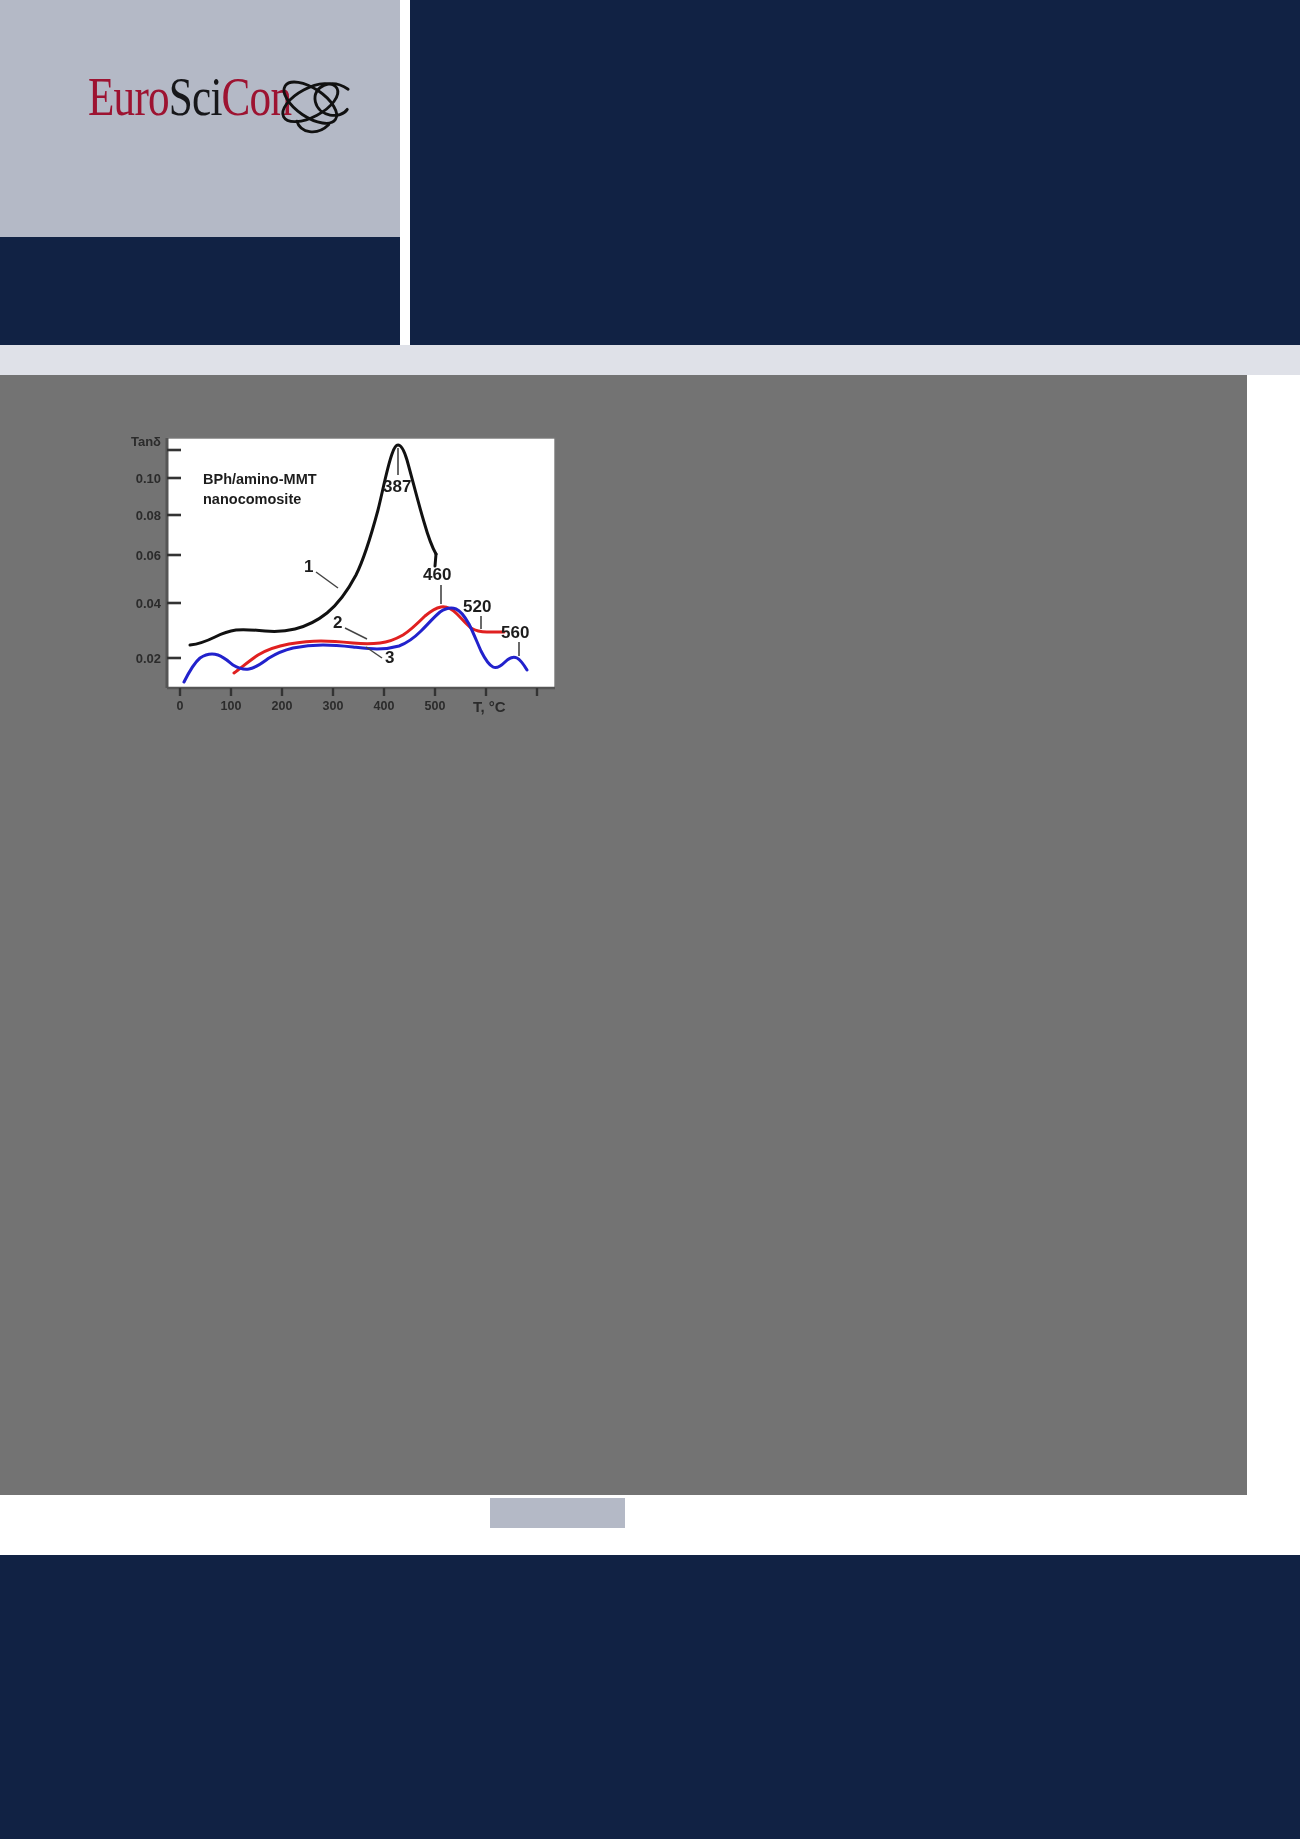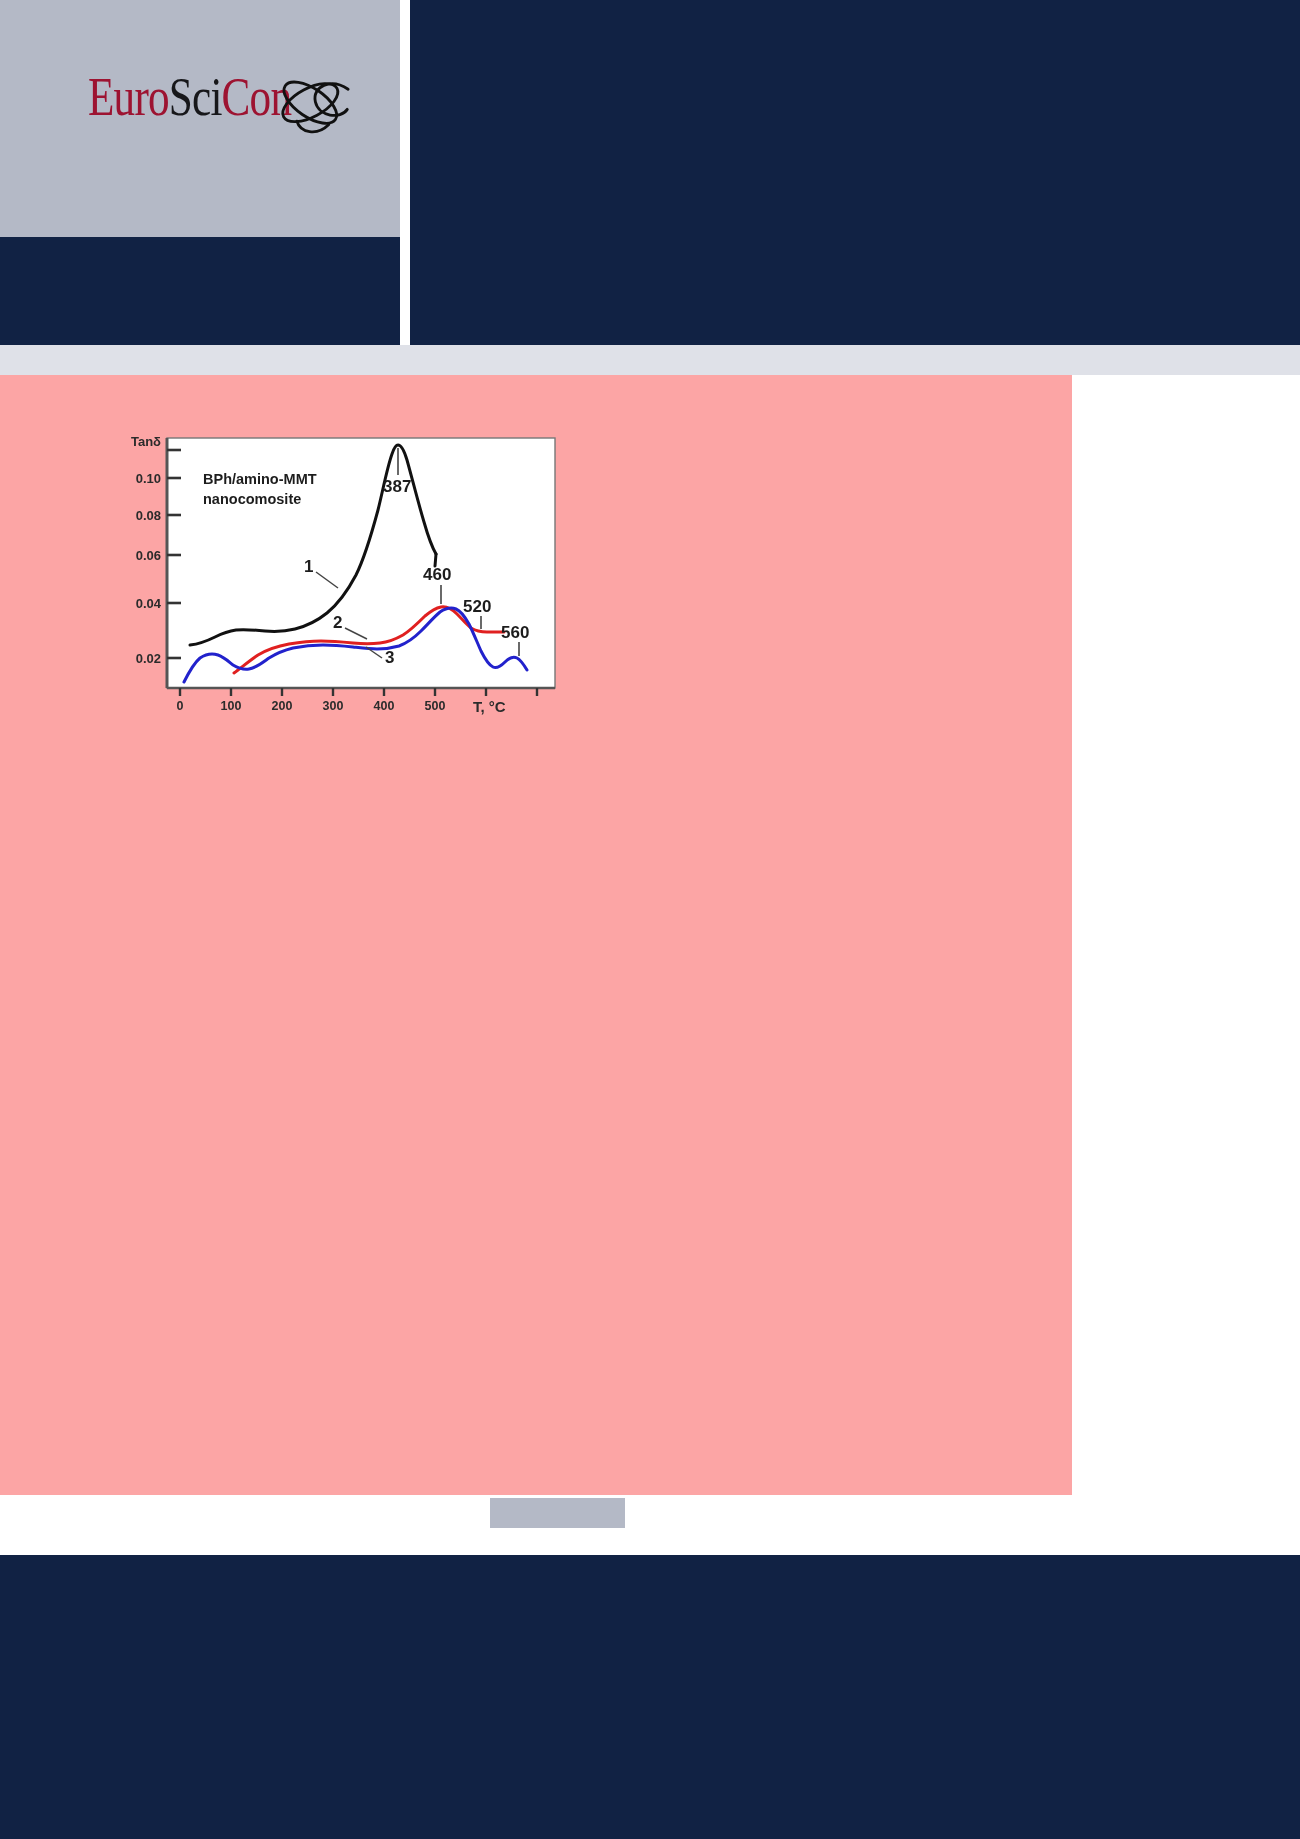--- a/index.html
+++ b/index.html
@@ -77,22 +77,22 @@
     position: absolute;
     left: 0; top: 345px;
     width: 1300px; height: 30px;
     background: #dfe1e8;
   }
 
   
   #slide-body {
     position: absolute;
     left: 0; top: 375px;
-    width: 1072px; height: 1120px;
-    background: #fca5a5;
+    width: 1247px; height: 1120px;
+    background: #737373;
   }
   #figure-block {
     position: absolute;
     left: 95px; top: 45px;
     width: 490px; height: 310px;
   }
   #chart-svg { display: block; }
 
   
   #page-chip {

